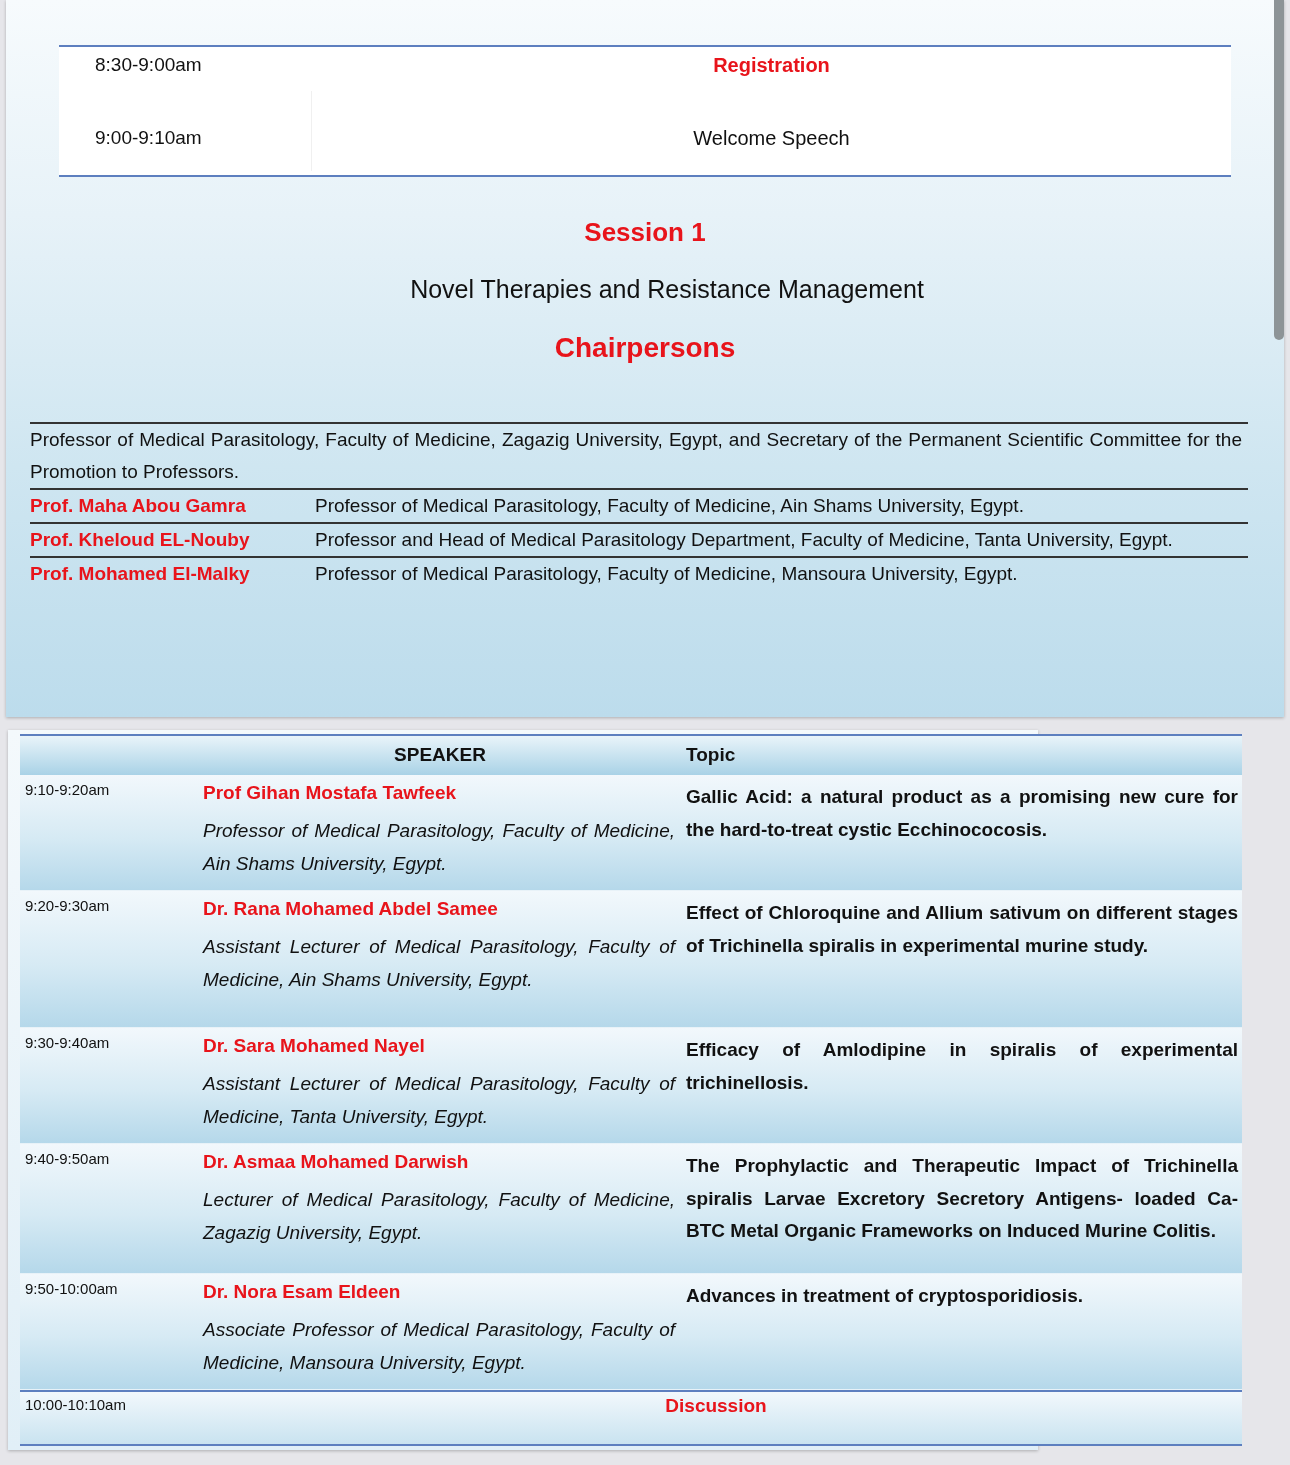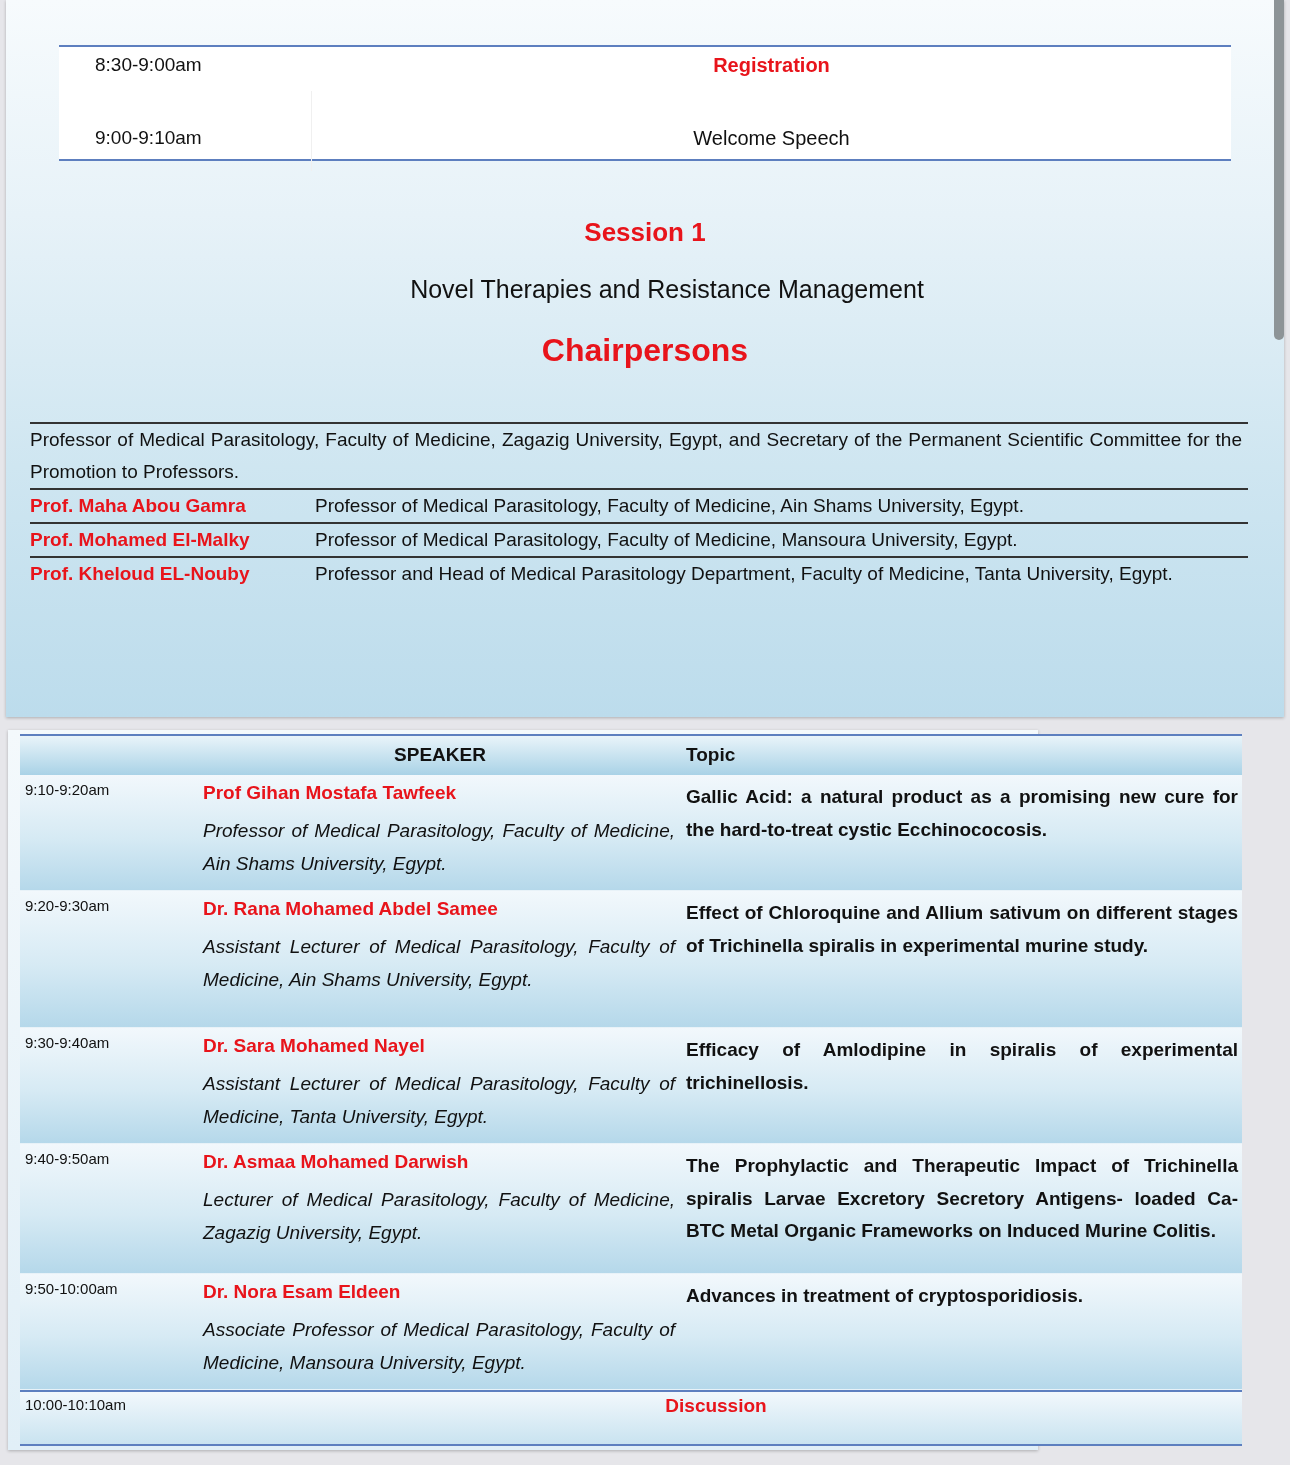--- a/index.html
+++ b/index.html
@@ -15,21 +15,21 @@
   .page1 {
     position: absolute;
     left: 6px; top: 0;
     width: 1278px; height: 717px;
     background: linear-gradient(180deg, #f7fbfd 0%, #e7f2f8 30%, #cfe6f1 65%, #bcdcec 100%);
     box-shadow: 0 1px 3px rgba(0,0,0,0.25);
   }
   .reg-table {
     position: absolute;
     left: 53px; top: 45px;
-    width: 1172px; height: 116px;
+    width: 1172px; height: 132px;
     background: #ffffff;
     border-top: 2px solid #5d7fbf;
     border-bottom: 2px solid #5d7fbf;
   }
   .reg-row { position: absolute; left: 0; width: 100%; height: 30px; }
   .reg-row .time {
     position: absolute; left: 36px; top: 0;
     font-size: 19px; color: #111;
   }
   .reg-row .label {
@@ -47,21 +47,21 @@
   .session-title {
     position: absolute; left: 0; width: 100%; top: 217px;
     text-align: center; font-size: 26px; font-weight: bold; color: #e8141b;
   }
   .session-sub {
     position: absolute; left: 0; width: 100%; top: 275px;
     text-align: center; font-size: 25px; color: #111; margin-left: 22px;
   }
   .chair-heading {
     position: absolute; left: 0; width: 100%; top: 332px;
-    text-align: center; font-size: 32px; font-weight: bold; color: #e8141b;
+    text-align: center; font-size: 28px; font-weight: bold; color: #e8141b;
   }
 
   .chairs {
     position: absolute; left: 24px; top: 422px; width: 1218px;
     border-top: 2px solid #333;
   }
   .chair-row {
     position: relative;
     display: flex;
     border-bottom: 2px solid #333;
@@ -167,26 +167,26 @@
 
   <div class="chairs">
     <div class="chair-row">
       <div class="chair-desc">Professor of Medical Parasitology, Faculty of Medicine, Zagazig University, Egypt,  and Secretary of the Permanent Scientific Committee for the Promotion to Professors.</div>
     </div>
     <div class="chair-row">
       <div class="chair-name">Prof. Maha Abou Gamra</div>
       <div class="chair-desc">Professor of Medical Parasitology, Faculty of Medicine, Ain Shams University, Egypt.</div>
     </div>
     <div class="chair-row">
+      <div class="chair-name">Prof. Kheloud EL-Nouby</div>
+      <div class="chair-desc">Professor and Head of Medical Parasitology Department, Faculty of Medicine, Tanta University, Egypt.</div>
+    </div>
+    <div class="chair-row">
       <div class="chair-name">Prof. Mohamed El-Malky</div>
       <div class="chair-desc">Professor of Medical Parasitology, Faculty of Medicine, Mansoura University, Egypt.</div>
-    </div>
-    <div class="chair-row">
-      <div class="chair-name">Prof. Kheloud EL-Nouby</div>
-      <div class="chair-desc">Professor and Head of Medical Parasitology Department, Faculty of Medicine, Tanta University, Egypt.</div>
     </div>
   </div>
 </div>
 
 <div class="scrollbar"></div>
 
 <div class="page2">
   <div class="prog">
 
     <div class="prog-header">

